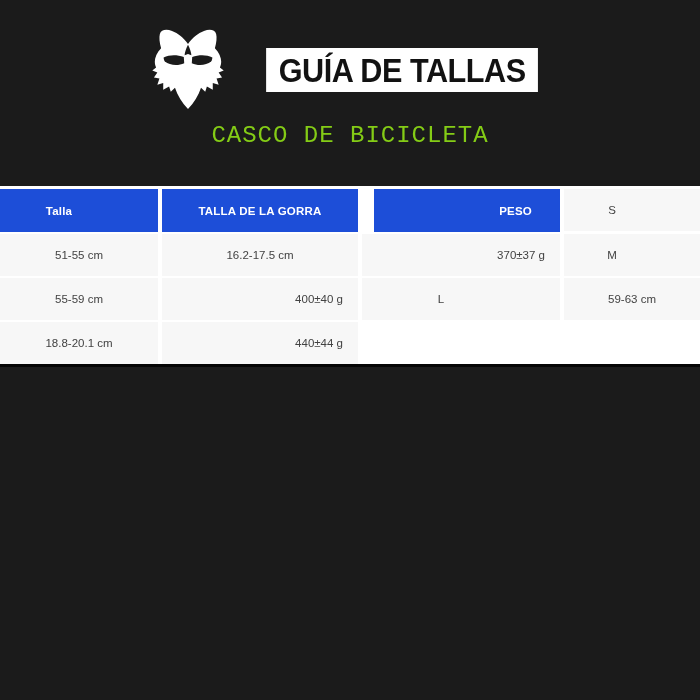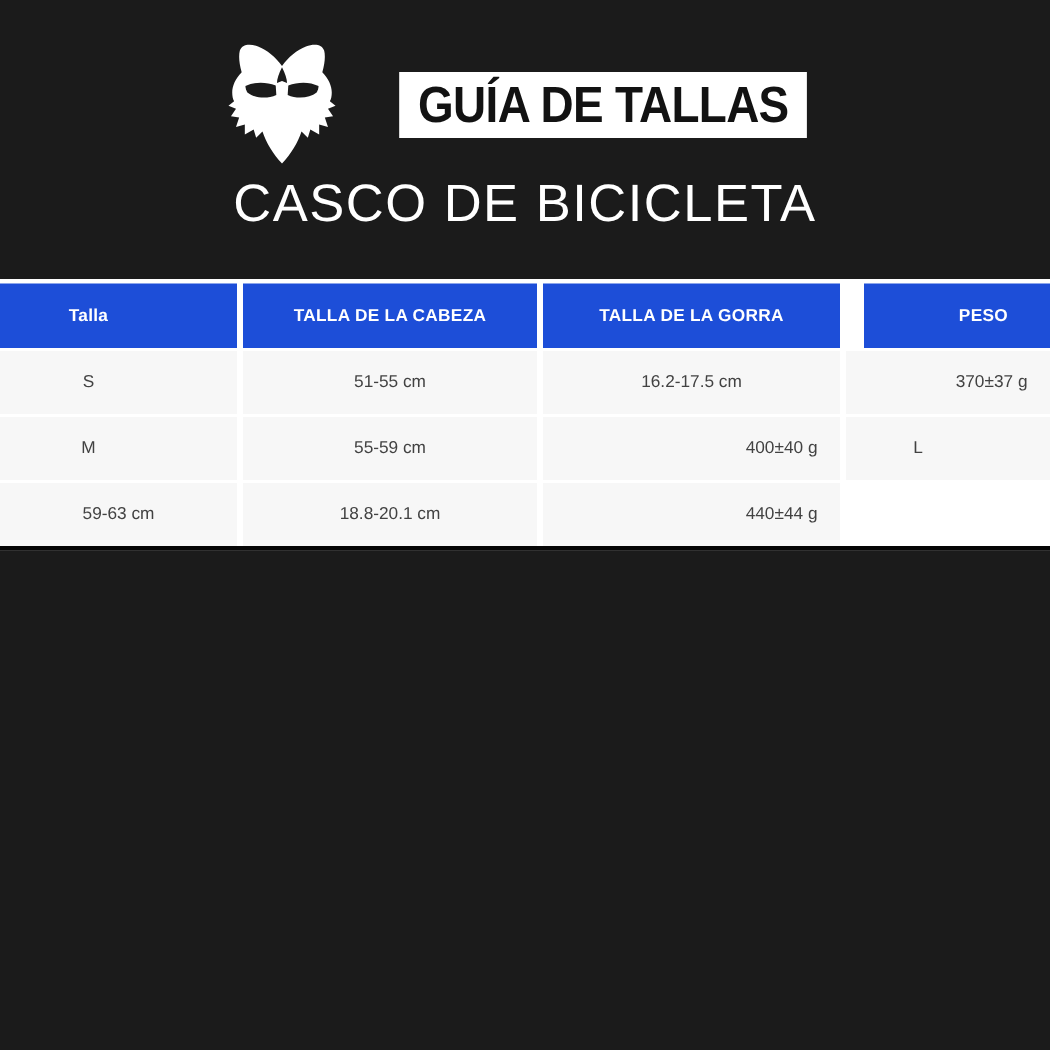--- a/index.html
+++ b/index.html
@@ -36,23 +36,23 @@
     font-weight: bold;
     letter-spacing: -0.5px;
     line-height: 44px;
     height: 44px;
     padding: 0 14px;
     white-space: nowrap;
     transform: scaleX(0.9);
   }
   .subtitle {
     margin: 3px 0 0 0;
-    color: #ffffff;
-    font-family: Liberation Sans, sans-serif;
-    font-size: 35px;
+    color: #84cc16;
+    font-family: Liberation Mono, monospace;
+    font-size: 24px;
     font-weight: 500;
     letter-spacing: 1px;
     line-height: 42px;
     white-space: nowrap;
   }
 
   
   .table {
     display: grid;
     grid-template-columns: 158px 196px 198px 136px;
@@ -113,21 +113,20 @@
           <path fill="#1b1b1b" d="M50 20 C47.5 25 46 29.5 46 32.5 L50 31 L54 32.5 C54 29.5 52.5 25 50 20 Z"></path>
         </svg>
       </span>
       <h1 class="badge">GUÍA DE TALLAS</h1>
     </div>
     <h2 class="subtitle">CASCO DE BICICLETA</h2>
   </header>
 
   <main class="table" id="size-table">
       <div class="cell th c1">Talla</div>
-      <div class="cell th c2">TALLA DE LA CABEZA</div>
       <div class="cell th c3">TALLA DE LA GORRA</div>
       <div class="cell th c4">PESO</div>
       <div class="cell td c1">S</div>
       <div class="cell td c2">51-55 cm</div>
       <div class="cell td c3">16.2-17.5 cm</div>
       <div class="cell td c4">370±37 g</div>
       <div class="cell td c1">M</div>
       <div class="cell td c2">55-59 cm</div>
       <div class="cell td c4">400±40 g</div>
       <div class="cell td c1">L</div>

